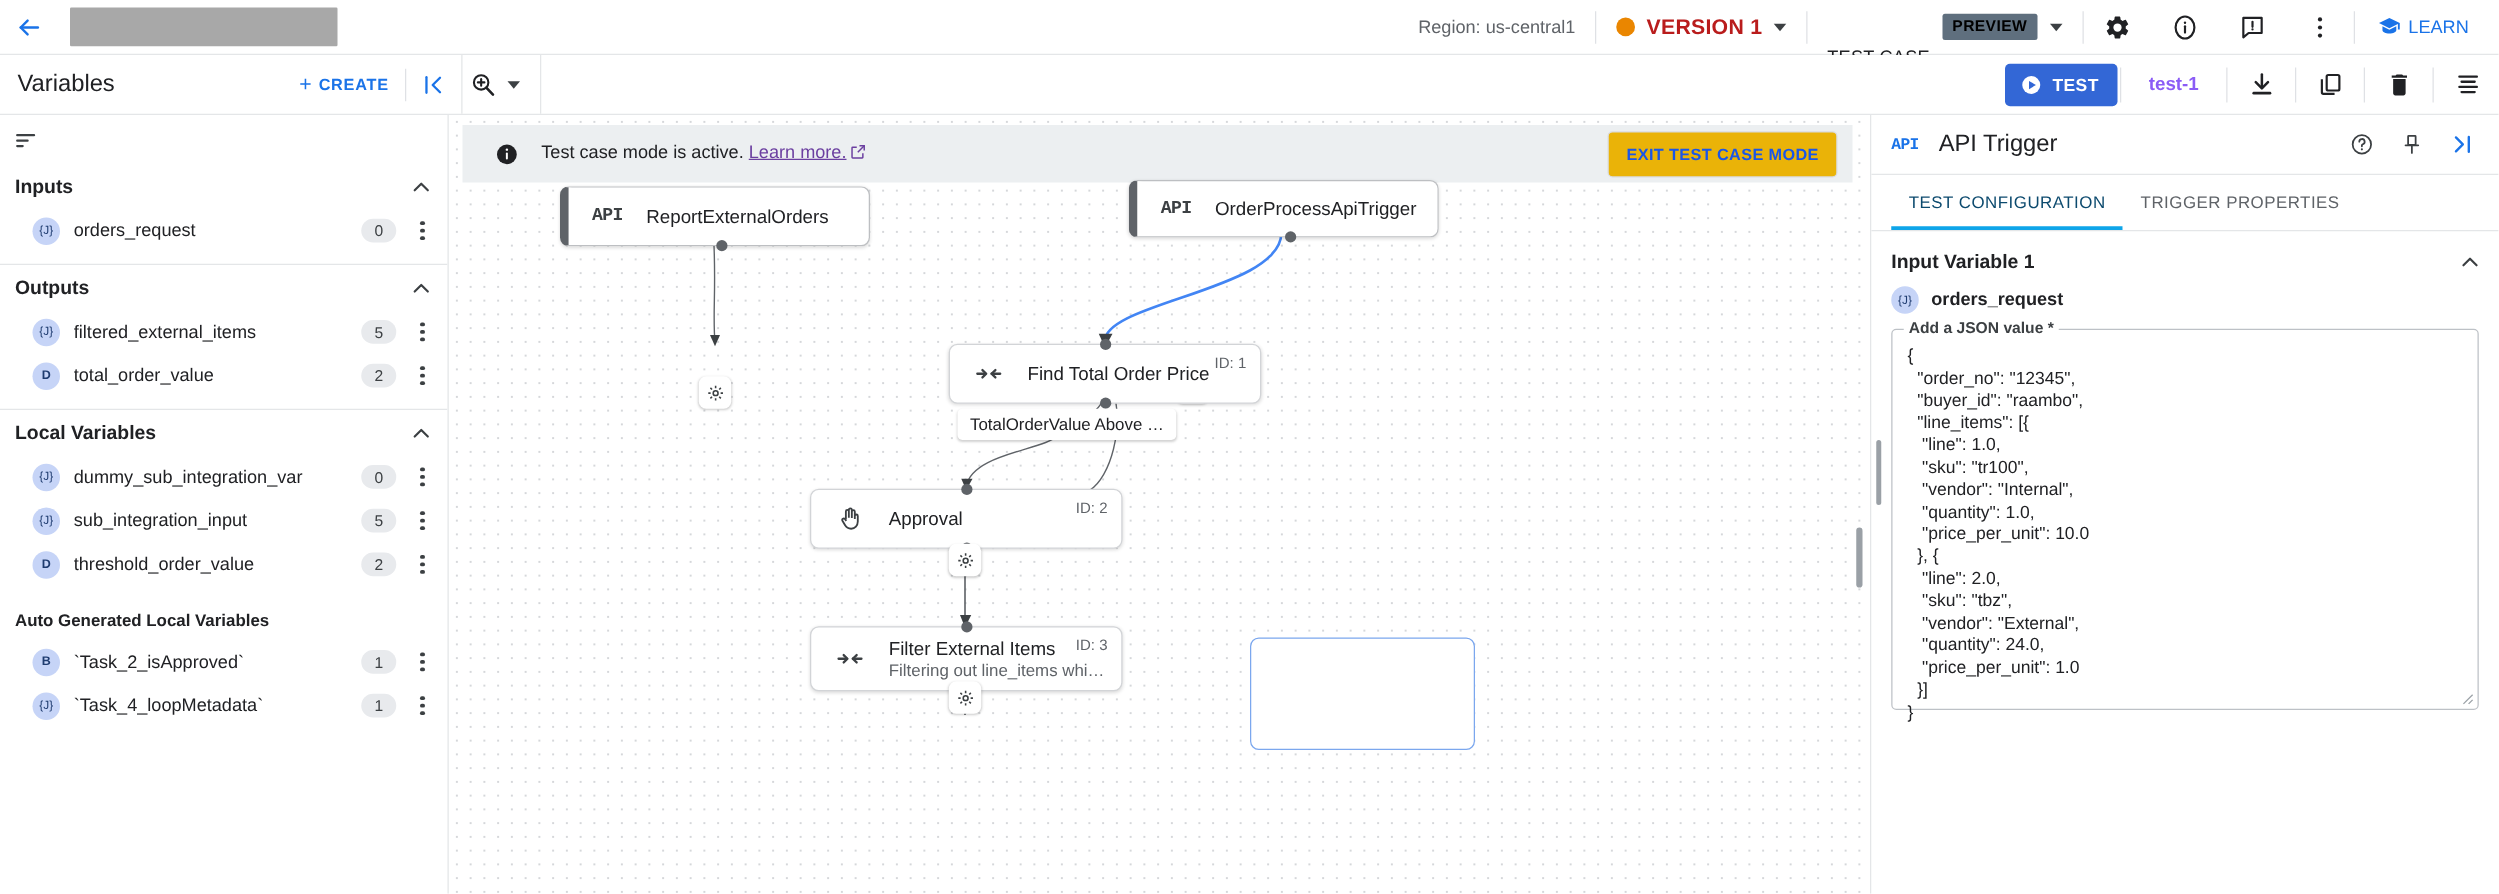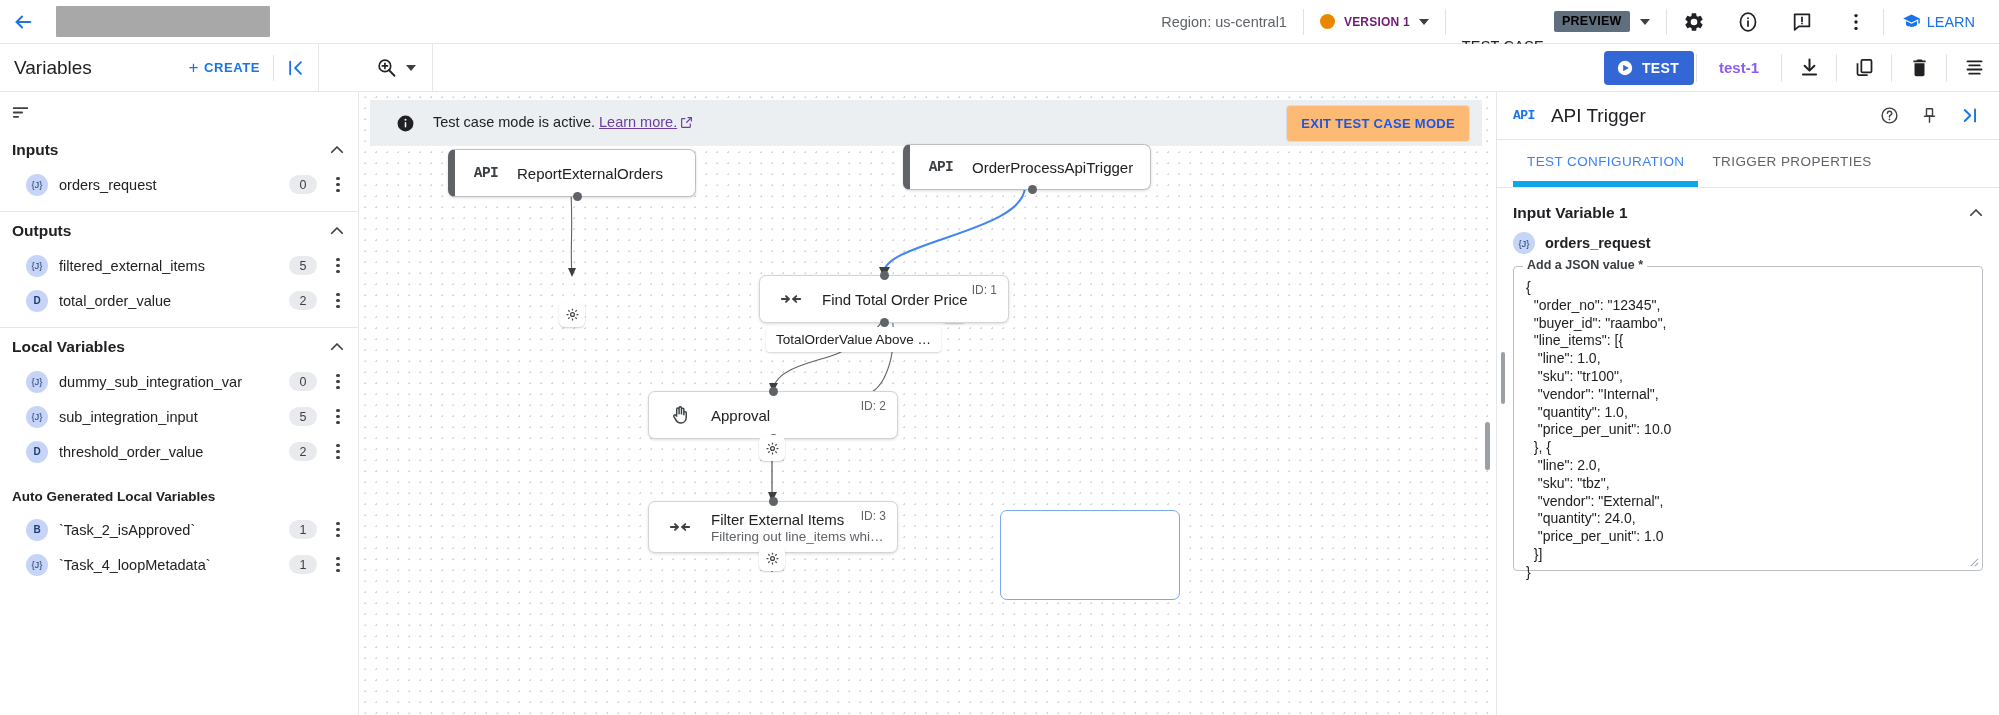--- a/index.html
+++ b/index.html
@@ -32,21 +32,21 @@
   }
   .tb-region {
     font-size: 14.5px; color: #5f6368; padding: 0 16px; white-space: nowrap;
   }
   .tb-sep { width: 1px; height: 26px; background: #dfe1e5; }
   .tb-version {
     display: flex; align-items: center; gap: 9px; padding: 0 16px;
     cursor: pointer; white-space: nowrap;
   }
   .ver-dot { width: 15px; height: 15px; border-radius: 50%; background: #ea8600; display:block; }
-  .ver-label { font-size: 12px; font-weight: 700; color: #701a75; letter-spacing: .2px; }
+  .ver-label { font-size: 17px; font-weight: 700; color: #b91c1c; letter-spacing: .2px; }
   .caret-dn {
     width: 0; height: 0; border-left: 5px solid transparent;
     border-right: 5px solid transparent; border-top: 6px solid #3c4043;
   }
   .tb-testcase {
     display: flex; align-items: center; gap: 10px; padding: 0 16px;
     cursor: pointer; white-space: nowrap;
   }
   .tc-label { font-size: 14.5px; font-weight: 400; color: #202124; letter-spacing: .2px; margin-top: 48px;}
   .tc-badge {
@@ -63,21 +63,21 @@
     color: #1a73e8; font-size: 14.5px; cursor: pointer; white-space: nowrap;
   }
   .tb-learn svg { width: 19px; height: 19px; }
 
   
   .secondbar {
     position: absolute; top: 44px; left: 0; width: 1999px; height: 48px;
     background: #fff; border-bottom: 1px solid #e4e6e8;
   }
   .vars-header {
-    position: absolute; left: 0; top: 0; width: 319px; height: 47px;
+    position: absolute; left: 0; top: 0; width: 370px; height: 47px;
     display: flex; align-items: center; border-right: 1px solid #e4e6e8;
   }
   .vars-title {
     font-size: 19px; color: #202124; padding-left: 14px; flex: 1;
   }
   .create-btn {
     display: flex; align-items: center; gap: 5px; color: #1a73e8;
     font-size: 13px; font-weight: 700; letter-spacing: .6px; cursor: pointer;
     padding: 0 13px;
   }
@@ -179,21 +179,21 @@
     background: #eceff1; display: flex; align-items: center; padding: 0 12px 0 26px;
   }
   .tc-banner .info-ic { width: 19px; height: 19px; margin-right: 18px; flex-shrink:0; }
   .tc-banner .msg { font-size: 14.5px; color: #202124; }
   .tc-banner .learn {
     color: #6b3fa0; text-decoration: underline; cursor: pointer; margin-left: 4px;
   }
   .tc-banner .extlink { display:inline-block; vertical-align:-2px; margin-left:3px; }
   .tc-banner .extlink svg { width: 13px; height: 13px; color:#6b3fa0; }
   .exit-btn {
-    margin-left: auto; background: #fdba74; border: 1px solid #dadce0; border-radius: 4px;
+    margin-left: auto; background: #eab308; border: 1px solid #dadce0; border-radius: 4px;
     color: #1a56e8; font-size: 13px; font-weight: 700; letter-spacing: .3px;
     padding: 10px 14px; cursor: pointer; white-space: nowrap;
   }
 
   .node {
     position: absolute; background: #fff; border: 1px solid #d2d4d7;
     border-radius: 7px; box-shadow: 0 1px 3px rgba(0,0,0,.14);
     display: flex; align-items: center;
   }
   .node.trigger { border: 1px solid #bdbfc2; border-left: 7px solid #5f6368; }
@@ -247,21 +247,21 @@
   .rp-title { font-size: 19px; color: #202124; flex: 1; }
   .rp-ic { width: 40px; height: 48px; display:flex; align-items:center; justify-content:center; cursor:pointer; color:#3c4043; }
   .rp-ic svg { width: 19px; height: 19px; }
   .rp-ic.blue { color: #1a73e8; }
 
   .rp-tabs { display: flex; border-bottom: 1px solid #e4e6e8; padding-left: 16px; }
   .rp-tab {
     font-size: 13.5px; font-weight: 500; letter-spacing: .4px; color: #5f6368;
     padding: 14px 14px 12px; cursor: pointer; white-space: nowrap;
   }
-  .rp-tab.active { color: #3b82f6; border-bottom: 6px solid #0ea5e9; }
+  .rp-tab.active { color: #0c4a6e; border-bottom: 3px solid #0ea5e9; }
 
   .rp-section {
     display: flex; align-items: center; padding: 16px 14px 10px 16px;
   }
   .rp-section .t { flex: 1; font-size: 15.5px; font-weight: 700; color: #202124; }
   .rp-section .chev svg { width: 18px; height: 18px; color: #3c4043; display: block; }
 
   .rp-varrow { display: flex; align-items: center; gap: 10px; padding: 0 16px 6px 16px; }
   .rp-varname { font-size: 14.5px; font-weight: 700; color: #202124; }
 

